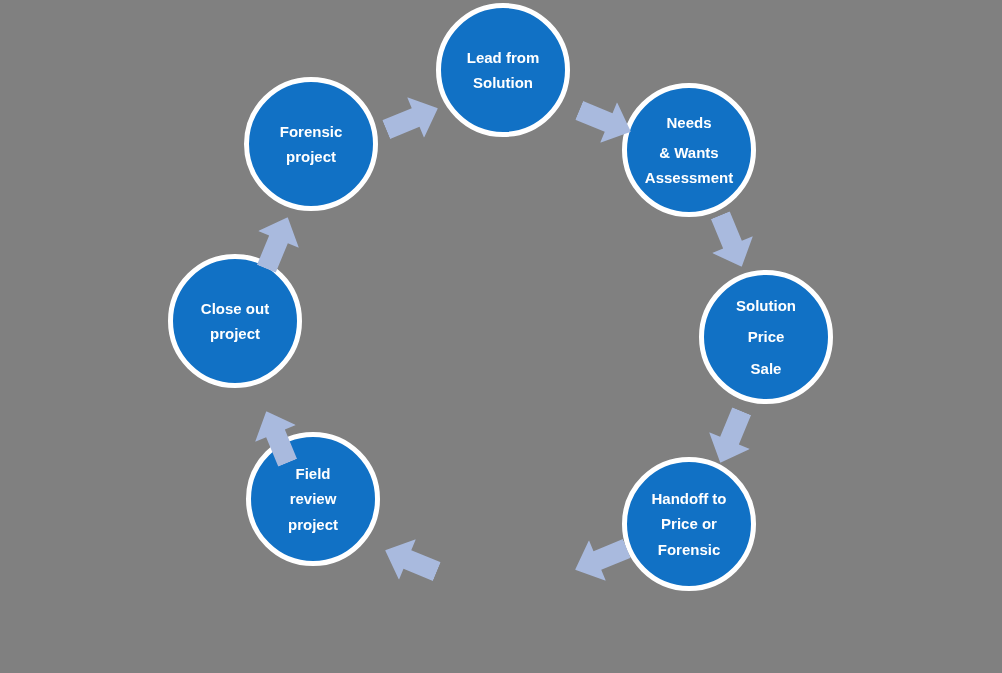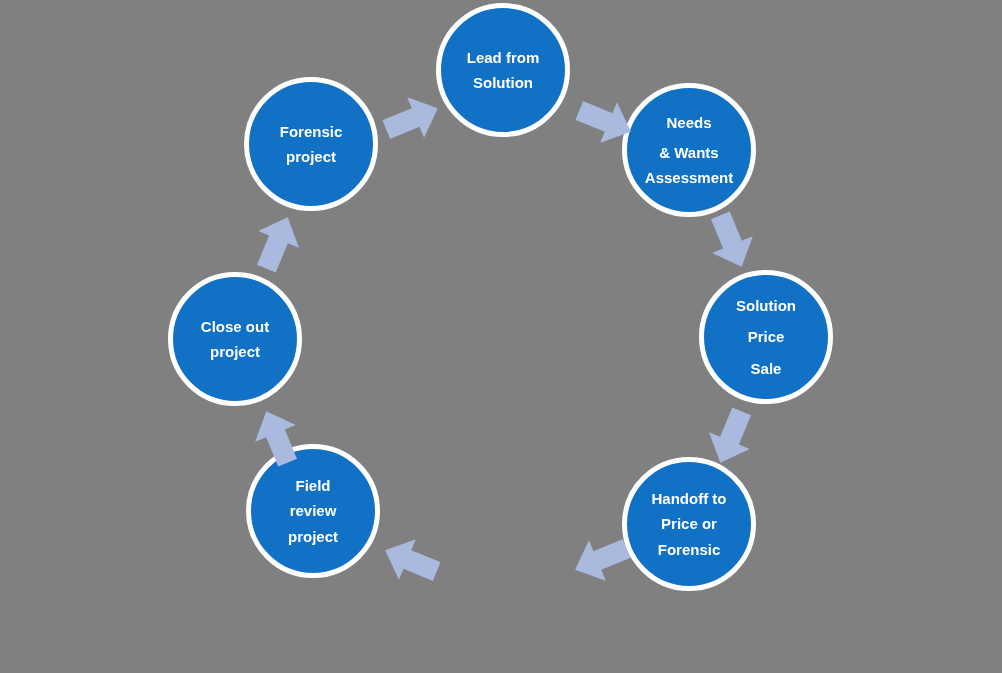--- a/index.html
+++ b/index.html
@@ -46,22 +46,22 @@
     height: 44px;
     background: #a9bade;
     clip-path: polygon(0% 27%, 57% 27%, 57% 0%, 100% 50%, 57% 100%, 57% 73%, 0% 73%);
   }
   
   #node-lead     { left: 436px; top: 3px;   }
   #node-needs    { left: 622px; top: 83px;  }
   #node-solution { left: 699px; top: 270px; }
   #node-handoff  { left: 622px; top: 457px; }
   #node-job      { left: 435px; top: 536px; }
-  #node-field    { left: 246px; top: 444px; }
-  #node-close    { left: 168px; top: 272px; justify-content: center; }
+  #node-field    { left: 246px; top: 432px; }
+  #node-close    { left: 168px; top: 254px; justify-content: center; }
   #node-forensic { left: 244px; top: 77px;  }
   
   #arrow-forensic-lead { left: 384px; top: 97px;  transform: rotate(-22.5deg); }
   #arrow-lead-needs    { left: 577px; top: 99px;  transform: rotate(22.5deg);  }
   #arrow-needs-solution{ left: 703px; top: 219px; transform: rotate(67.5deg);  }
   #arrow-solution-handoff { left: 703px; top: 415px; transform: rotate(112.5deg); }
   #arrow-handoff-job   { left: 573px; top: 537px; transform: rotate(157.5deg); }
   #arrow-job-field     { left: 383px; top: 539px; transform: rotate(202.5deg); }
   #arrow-field-close   { left: 249px; top: 415px; transform: rotate(247.5deg); }
   #arrow-close-forensic{ left: 249px; top: 221px; transform: rotate(292.5deg); }

